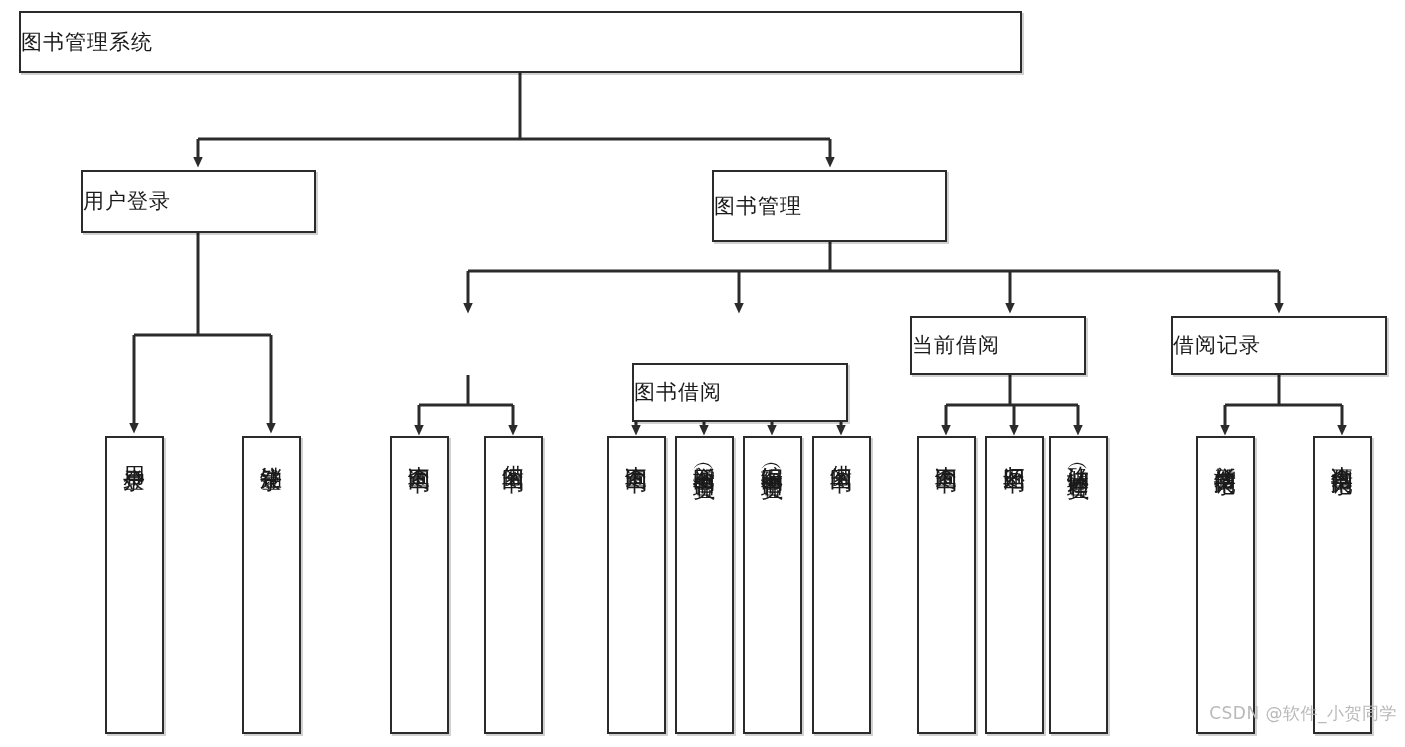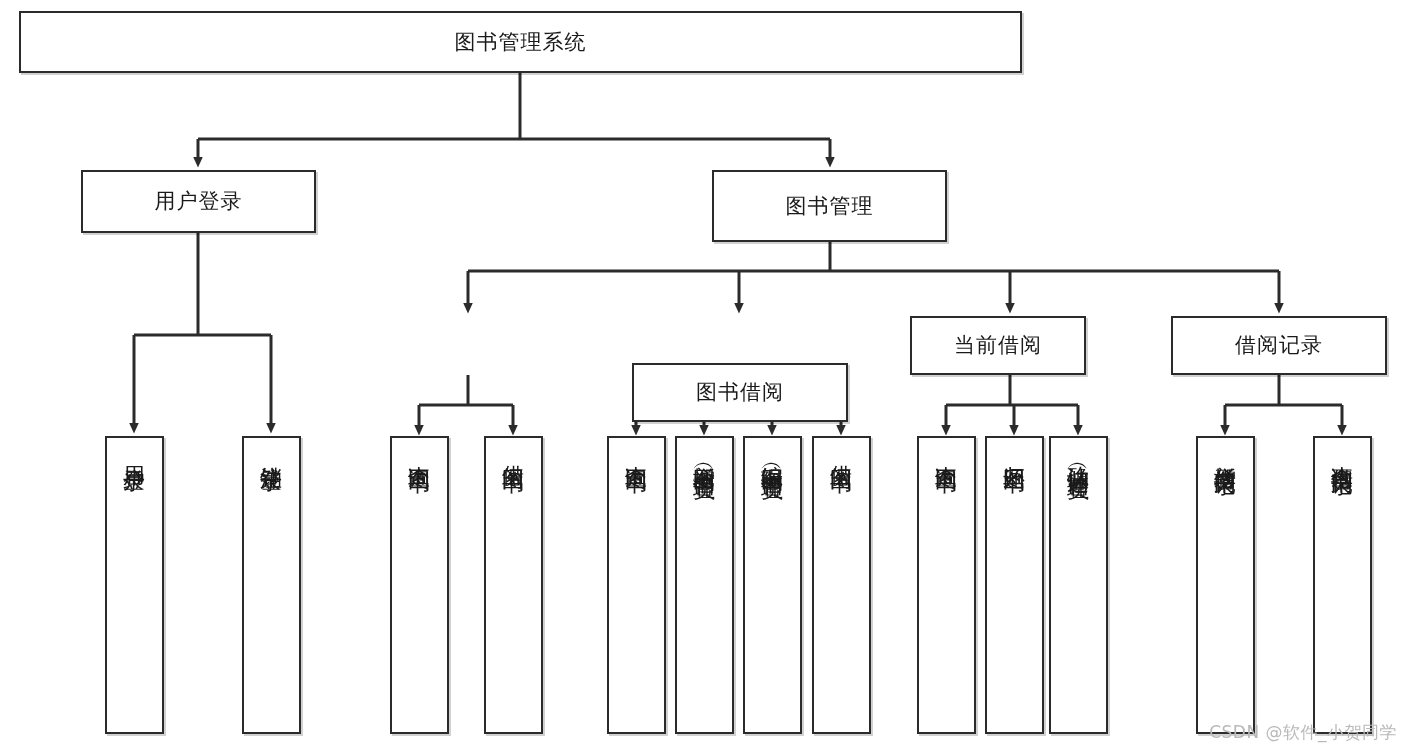--- a/index.html
+++ b/index.html
@@ -22,21 +22,21 @@
     pointer-events:none;
   }
   .node{
     position:absolute;
     box-sizing:border-box;
     background:#ffffff;
     border:2px solid #2b2b2b;
     box-shadow:2px 2px 0 rgba(0,0,0,0.18);
     display:flex;
     align-items:center;
-    justify-content:center;
+    justify-content:flex-start;
     text-align:center;
   }
   .node .label{
     font-size:21px;
     line-height:1.25;
     letter-spacing:1px;
     color:#1a1a1a;
     white-space:nowrap;
   }
   
@@ -49,21 +49,21 @@
     writing-mode:vertical-rl;
     text-orientation:upright;
     white-space:nowrap;
     font-size:22px;
     line-height:1.05;
     letter-spacing:2px;
   }
   .watermark{
     position:absolute;
     right:8px;
-    bottom:3px;
+    bottom:22px;
     font-size:17px;
     color:#b9b9b9;
     letter-spacing:0.5px;
     white-space:nowrap;
     user-select:none;
   }
 </style>
 </head>
 <body>
 

